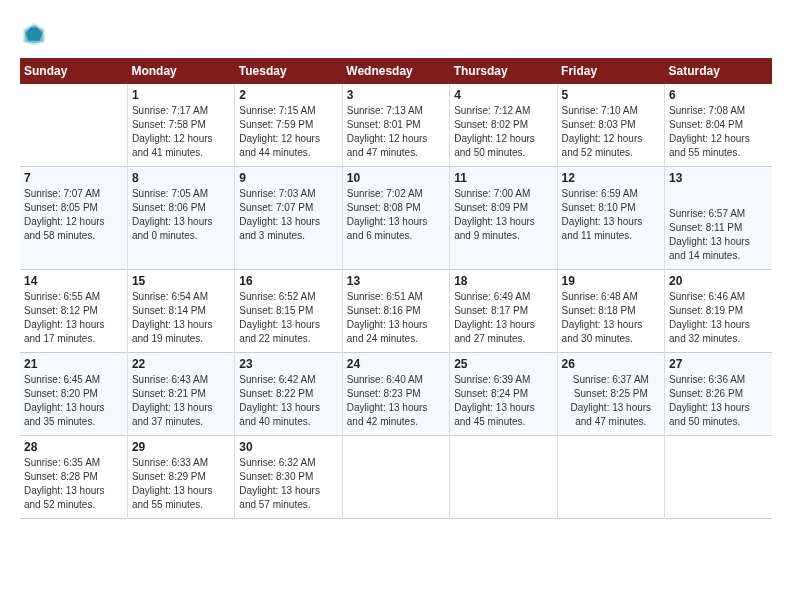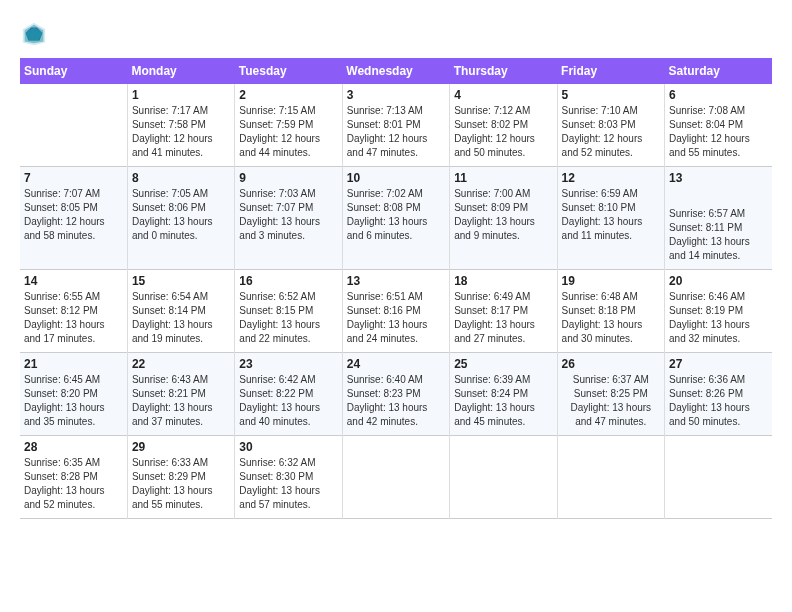--- a/index.html
+++ b/index.html
@@ -45,21 +45,21 @@
     .subtitle {
       font-size: 14px;
       color: #555;
     }
     table {
       width: 100%;
       border-collapse: collapse;
       font-size: 10px;
     }
     thead tr {
-      background-color: #8b5cf6;
+      background-color: #7f1d1d;
       color: white;
     }
     thead th {
       padding: 6px 4px;
       text-align: left;
       font-size: 12px;
       font-weight: bold;
     }
     tbody tr {
       border-bottom: 1px solid #ccc;

